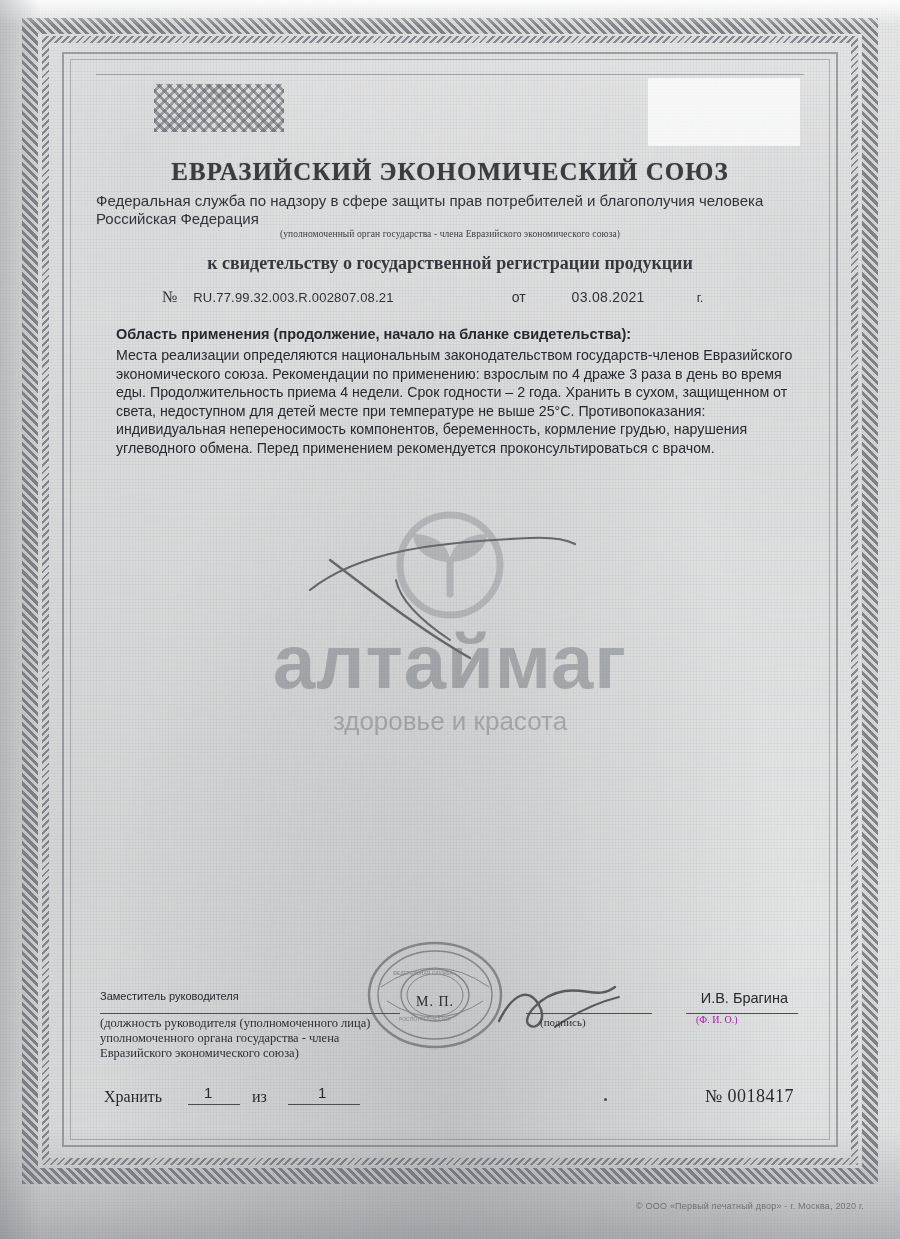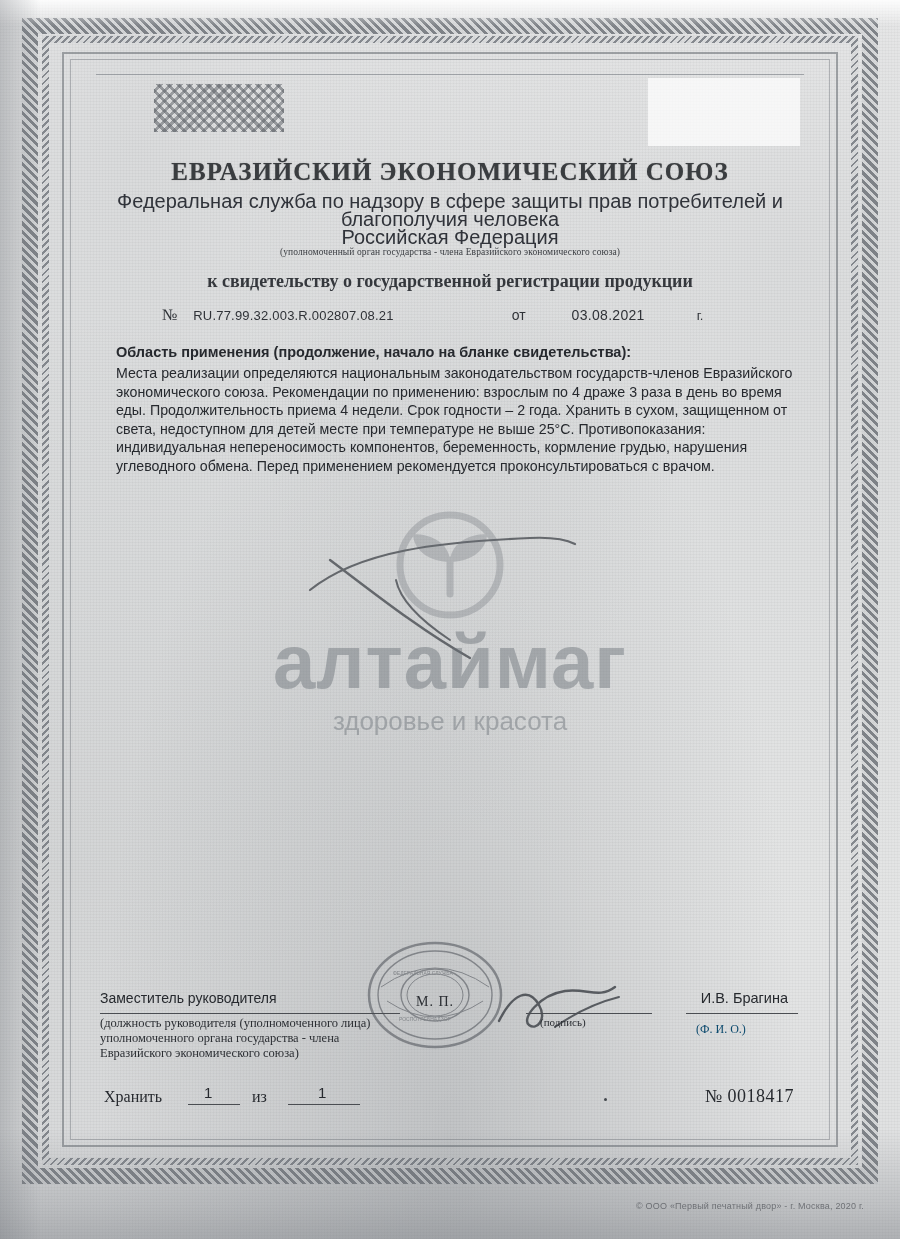--- a/index.html
+++ b/index.html
@@ -114,22 +114,22 @@
     font-family: "Liberation Serif", serif;
     font-weight: bold;
     font-size: 25px;
     letter-spacing: 1px;
     color: #3a3d40;
     margin-top: 82px;
     text-shadow: 0 0 1px rgba(60,60,60,0.55);
   }
 
   .agency {
-    text-align: center;
-    font-size: 20px;
+    text-align: left;
+    font-size: 15px;
     line-height: 18px;
     color: #30333a;
     margin-top: 6px;
   }
   .agency .l2 { }
   .agency .l3 { }
 
   .agency-note {
     text-align: center;
     font-family: "Liberation Serif", serif;
@@ -247,21 +247,21 @@
     width: 708px;
   }
   .sign-row {
     position: relative;
     height: 26px;
   }
   .sign-title {
     position: absolute;
     left: 4px;
     top: 0;
-    font-size: 14px;
+    font-size: 11px;
     color: #26292e;
   }
   .mp {
     position: absolute;
     left: 320px;
     top: 4px;
     font-family: "Liberation Serif", serif;
     font-size: 14px;
     color: #2b2e33;
     letter-spacing: 1px;
@@ -308,24 +308,24 @@
     position: absolute;
     left: 444px;
     top: 26px;
     font-family: "Liberation Serif", serif;
     font-size: 11px;
     color: #2b2e33;
   }
   .cap-fio {
     position: absolute;
     left: 600px;
-    top: 32px;
-    font-family: "Liberation Serif", serif;
-    font-size: 12px;
-    color: #0c4a6e;
+    top: 24px;
+    font-family: "Liberation Serif", serif;
+    font-size: 10px;
+    color: #a21caf;
   }
 
   
   .stamp {
     position: absolute;
     left: 355px;
     top: 935px;
     width: 160px;
     height: 120px;
     opacity: .55;

